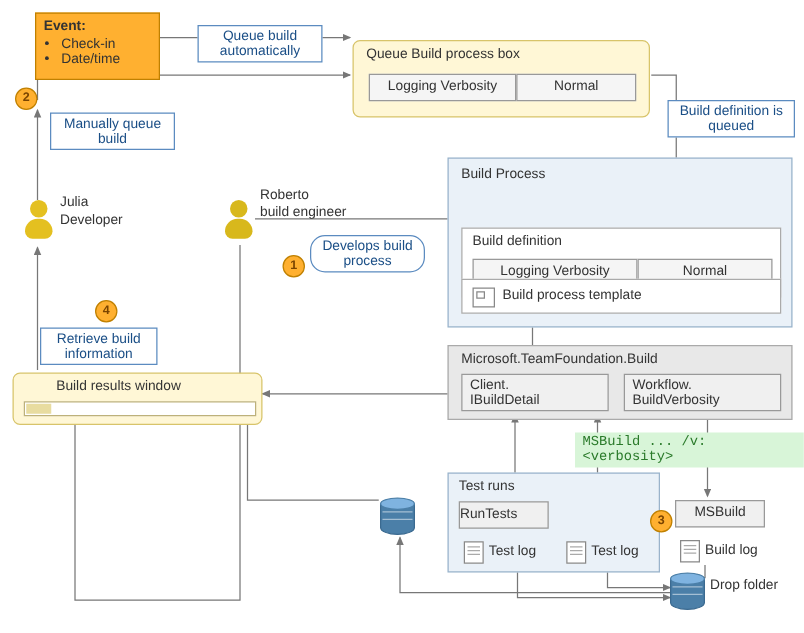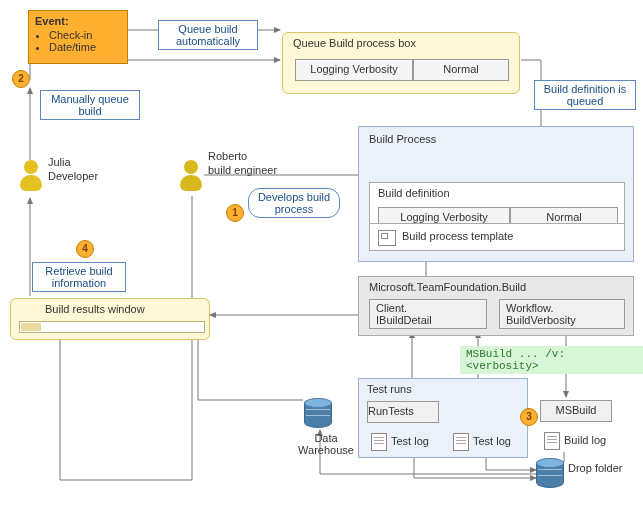--- a/index.html
+++ b/index.html
@@ -293,22 +293,20 @@
 <div class="doc" style="left:544px; top:432px;"></div>
 <div class="title" style="left:564px; top:434px;">Build log</div>
 
 <div class="db" style="left:304px; top:398px;">
   <div class="side">
         <div class="band" style="top:6px;"></div>
         <div class="band" style="top:12px;"></div>
       </div>
   <div class="top"></div>
 </div>
-<div class="title" style="left:296px; top:432px; width:60px; text-align:center; white-space:pre-line;">Data
-Warehouse</div>
 
 <div class="db" style="left:536px; top:458px;">
   <div class="side">
         <div class="band" style="top:6px;"></div>
         <div class="band" style="top:12px;"></div>
       </div>
   <div class="top"></div>
 </div>
 <div class="title" style="left:568px; top:462px;">Drop folder</div>
 

